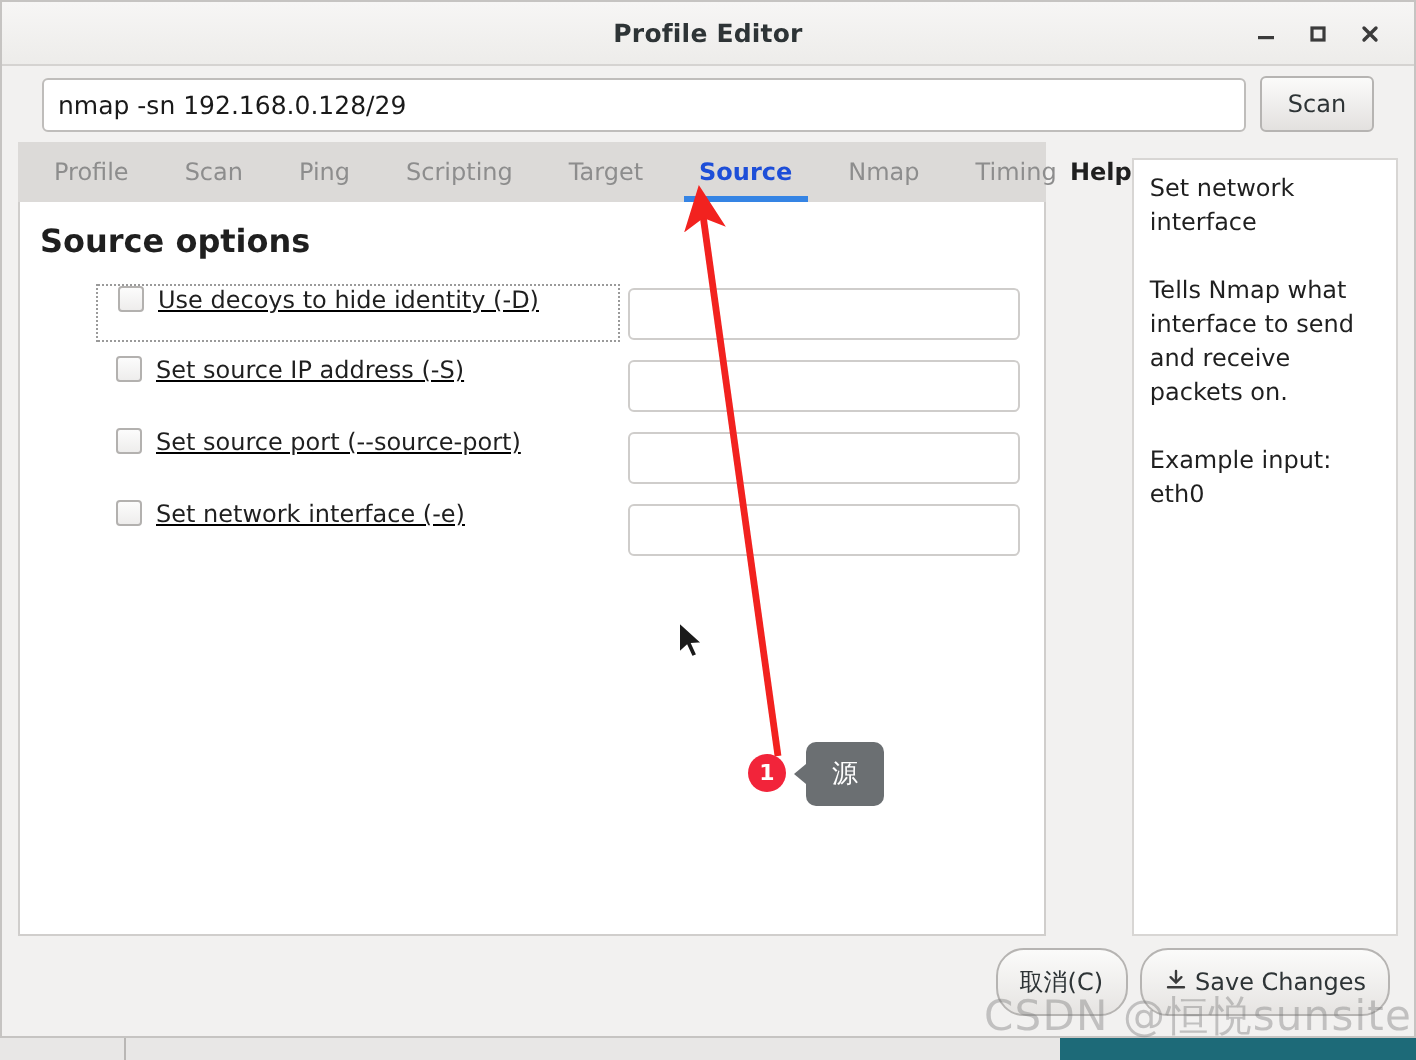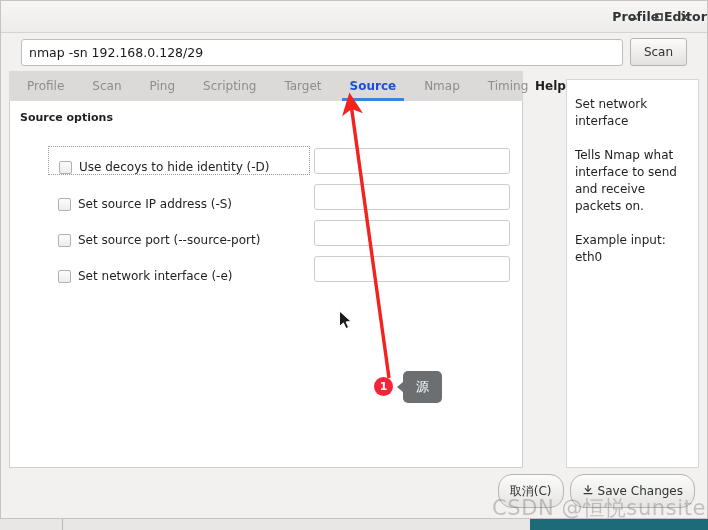--- a/index.html
+++ b/index.html
@@ -87,21 +87,21 @@
     min-height: 31px;
     background: linear-gradient(to bottom, #f7f6f5, #edecea);
     border-bottom: 1px solid #d5d3d1;
     display: flex;
     align-items: center;
     position: relative;
   }
   #title-text {
     position: absolute;
     left: 0; right: 0;
-    text-align: right;
+    text-align: center;
     font-size: 12.5px;
     font-weight: bold;
     color: #2e3436;
     letter-spacing: .1px;
   }
   .win-btns {
     margin-left: auto;
     display: flex;
     align-items: center;
     padding-right: 9px;
@@ -209,39 +209,40 @@
     background: #ffffff;
     border: 1px solid #d0cecc;
     border-top: none;
     box-sizing: border-box;
     padding: 10px 12px 0 10px;
     min-height: 0;
     position: relative;
     overflow: hidden;
   }
   #section-title {
-    font-size: 11px;
+    font-size: 16px;
     font-weight: bold;
     color: #1f1f1f;
-    margin-bottom: 22px;
+    margin-bottom: 12px;
   }
   .opt-row {
     display: flex;
     align-items: center;
     margin-bottom: 7px;
   }
   .opt-label-box {
     width: 262px;
     min-width: 262px;
     height: 29px;
     box-sizing: border-box;
     display: flex;
-    align-items: flex-end;
+    align-items: flex-start;
     padding-left: 10px;
     margin-left: 28px;
+    text-decoration: underline;
   }
   .opt-label-box.focused {
     border: 1px dotted #9a9a9a;
   }
   .cbox {
     width: 13px; height: 13px;
     min-width: 13px;
     box-sizing: border-box;
     border: 1px solid #b3b1af;
     border-radius: 2px;
@@ -280,21 +281,21 @@
     font-size: 12px;
     font-weight: bold;
     color: #1f1f1f;
     margin-bottom: 3px;
   }
   #help-body {
     flex: 1;
     background: #ffffff;
     border: 1px solid #d8d6d4;
     box-sizing: border-box;
-    padding: 16px 8px;
+    padding: 6px 8px;
     font-size: 12px;
     color: #1f1f1f;
     line-height: 17px;
     min-height: 0;
     overflow: hidden;
     white-space: pre-wrap;
   }
 
   
   #footer {

